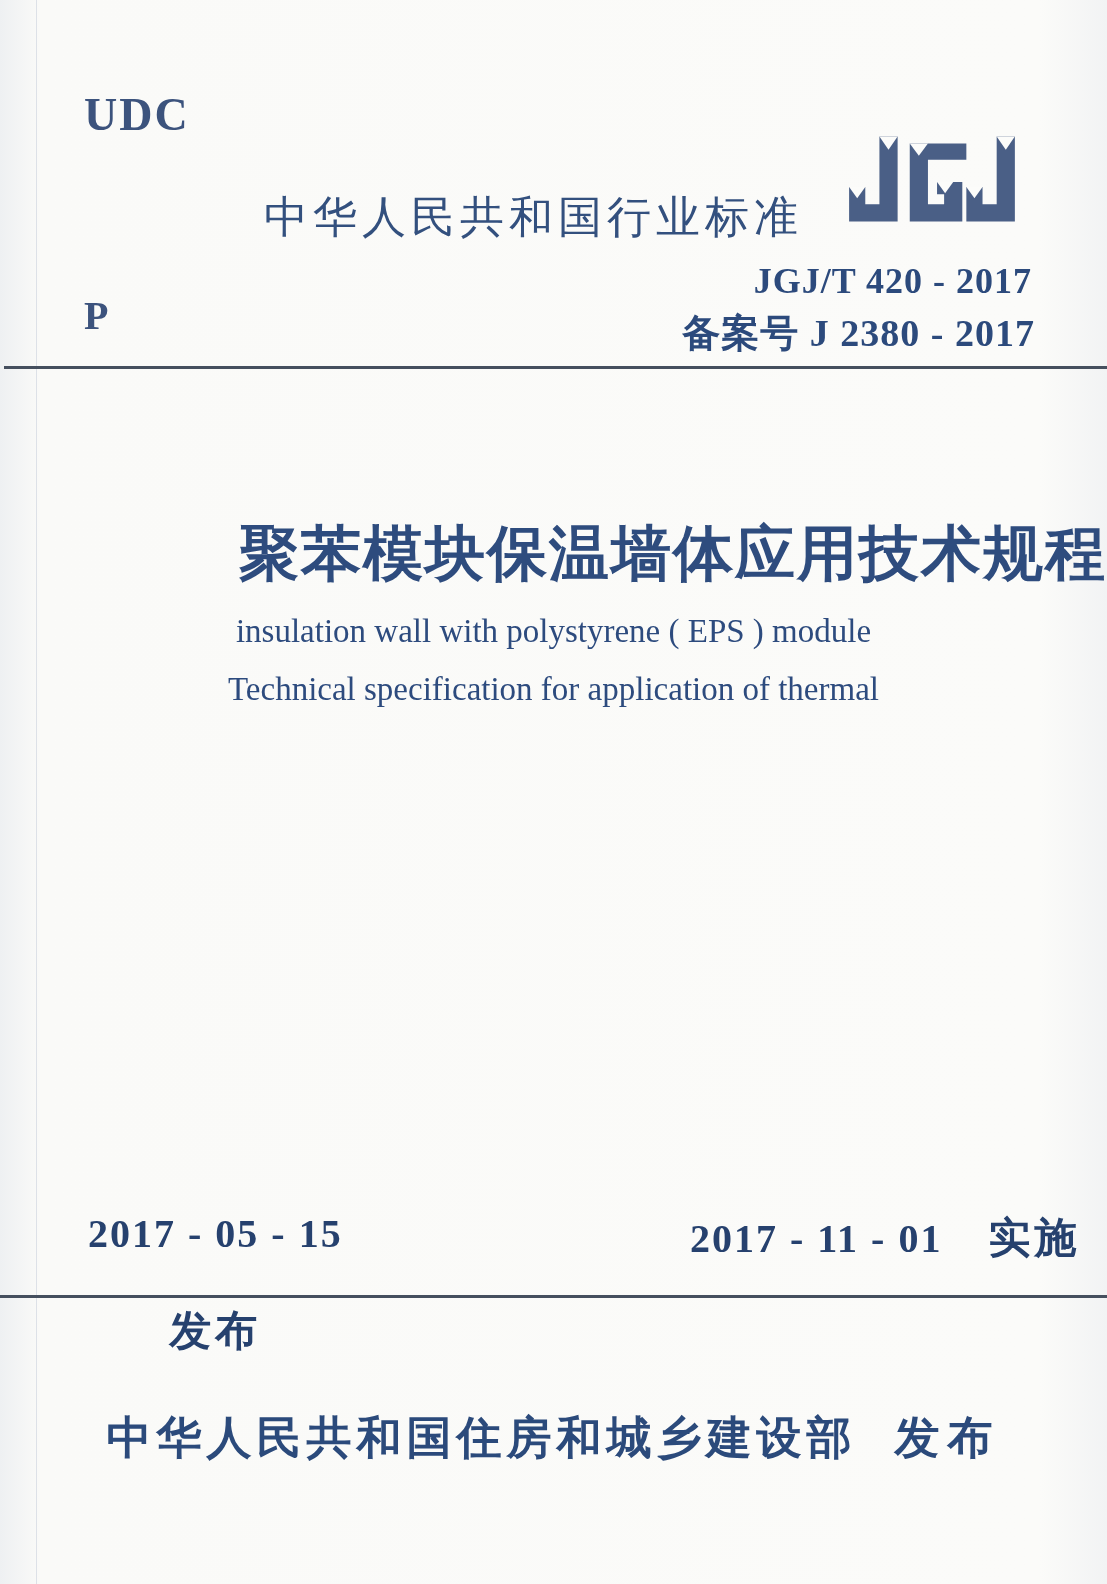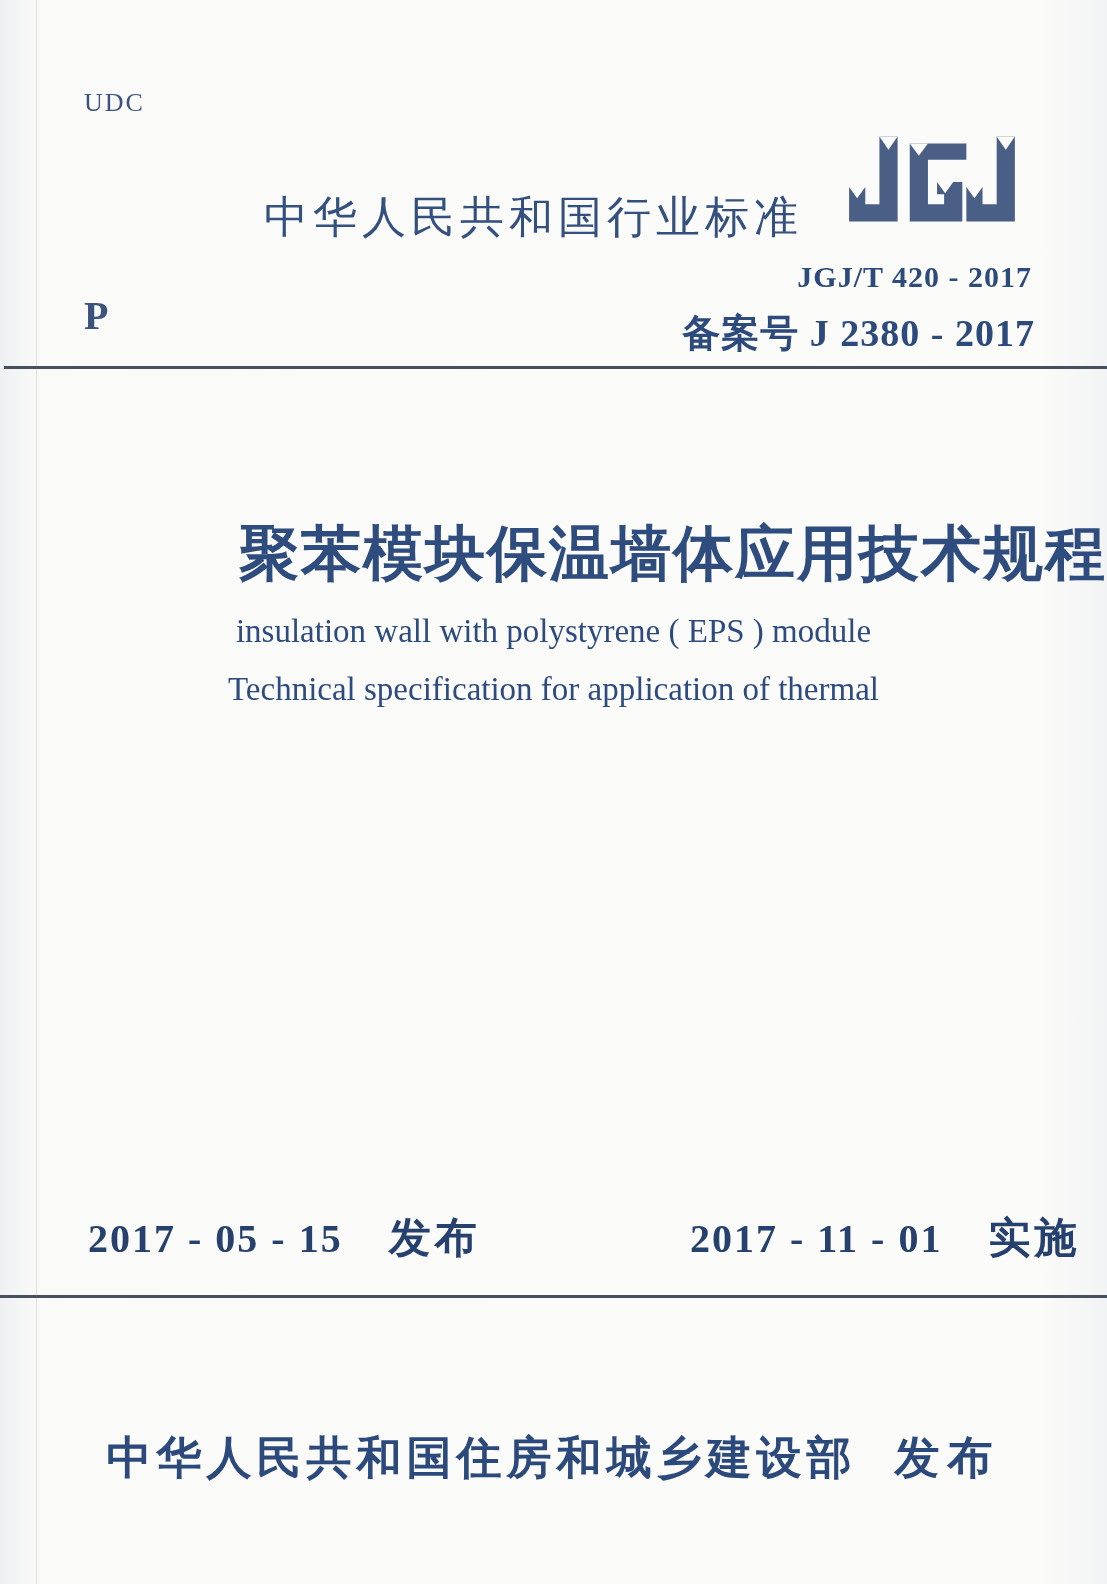--- a/index.html
+++ b/index.html
@@ -15,37 +15,37 @@
       #fbfbf9;
   }
   .crease{
     position:absolute;top:0;bottom:0;width:1px;
     background:rgba(150,165,190,0.28);
   }
   .serif{font-family:"Liberation Serif",serif;}
 
   .udc{
     position:absolute;left:84px;top:88px;
-    font-size:26px;font-weight:normal;color:#3c537d;letter-spacing:2px;
+    font-size:46px;font-weight:bold;color:#3c537d;letter-spacing:2px;
   }
   .pclass{
     position:absolute;left:84px;top:292px;
     font-size:40px;font-weight:bold;color:#3c537d;
   }
   .category{
     position:absolute;left:264px;top:188px;
     font-size:44px;font-weight:normal;color:#33507e;letter-spacing:5px;
     font-family:"Liberation Sans",sans-serif;white-space:nowrap;
   }
   .logo-wrap{
     position:absolute;left:839px;top:132px;width:188px;height:97px;
   }
   .std-code{
     position:absolute;right:75px;top:260px;
-    font-size:30px;font-weight:bold;color:#2c4a7c;letter-spacing:1px;
+    font-size:36px;font-weight:bold;color:#2c4a7c;letter-spacing:1px;
     white-space:nowrap;
   }
   .record-no{
     position:absolute;right:72px;top:308px;
     font-size:38px;font-weight:bold;color:#2c4a7c;letter-spacing:1px;
     white-space:nowrap;
   }
   .rule{
     position:absolute;height:3px;background:#454f5e;
   }
@@ -67,28 +67,27 @@
     position:absolute;top:1210px;display:flex;align-items:center;gap:46px;
     white-space:nowrap;
   }
   .date-row .date{
     font-size:40px;font-weight:bold;color:#26416e;letter-spacing:2px;
   }
   .date-row .label{
     font-family:"Liberation Sans",sans-serif;
     font-size:42px;font-weight:bold;color:#26416e;letter-spacing:4px;
   }
-  .date-left{left:88px;}
+  .date-left{left:88px;flex-direction:column;}
   .date-right{left:690px;}
 
   .publisher-row{
     position:absolute;left:0;right:0;top:1408px;
     display:flex;justify-content:center;align-items:center;gap:38px;
     white-space:nowrap;
-    margin-top:20px;
   }
   .publisher-row .pub-name{
     font-family:"Liberation Sans",sans-serif;
     font-size:45px;font-weight:bold;color:#2b4a7b;letter-spacing:5px;
   }
   .publisher-row .pub-action{
     font-family:"Liberation Sans",sans-serif;
     font-size:45px;font-weight:bold;color:#2b4a7b;letter-spacing:8px;
   }
 </style>

